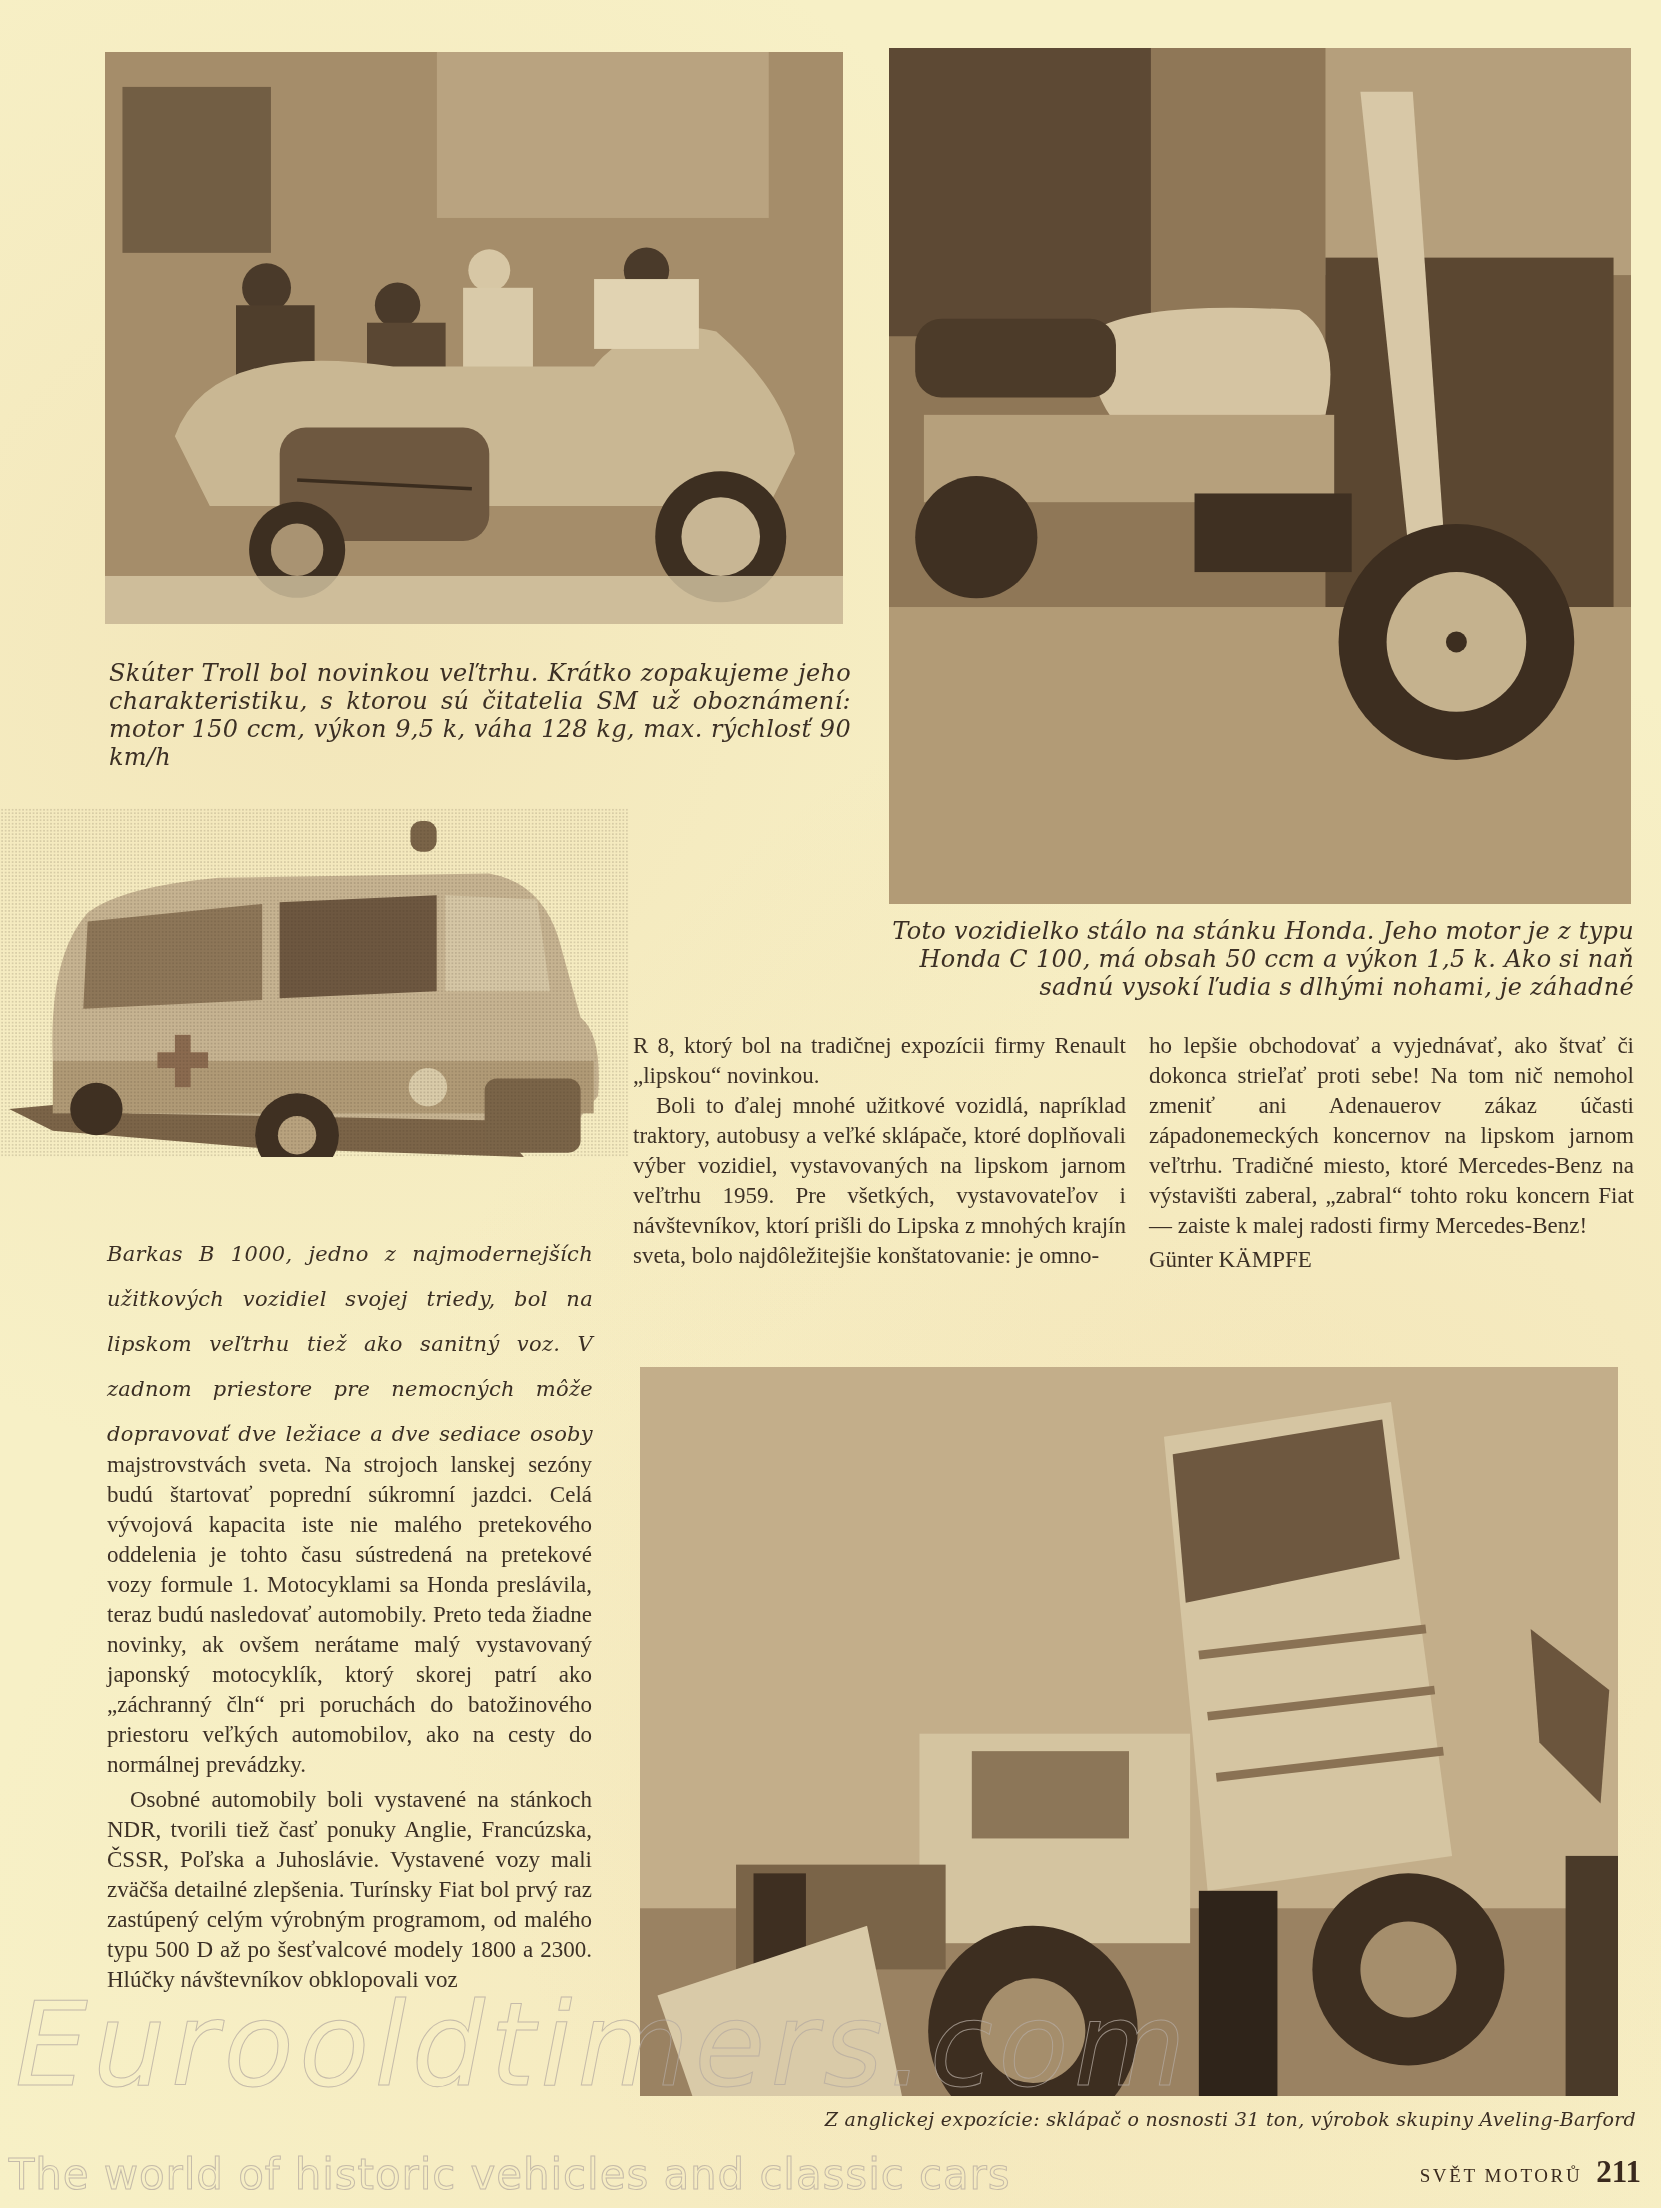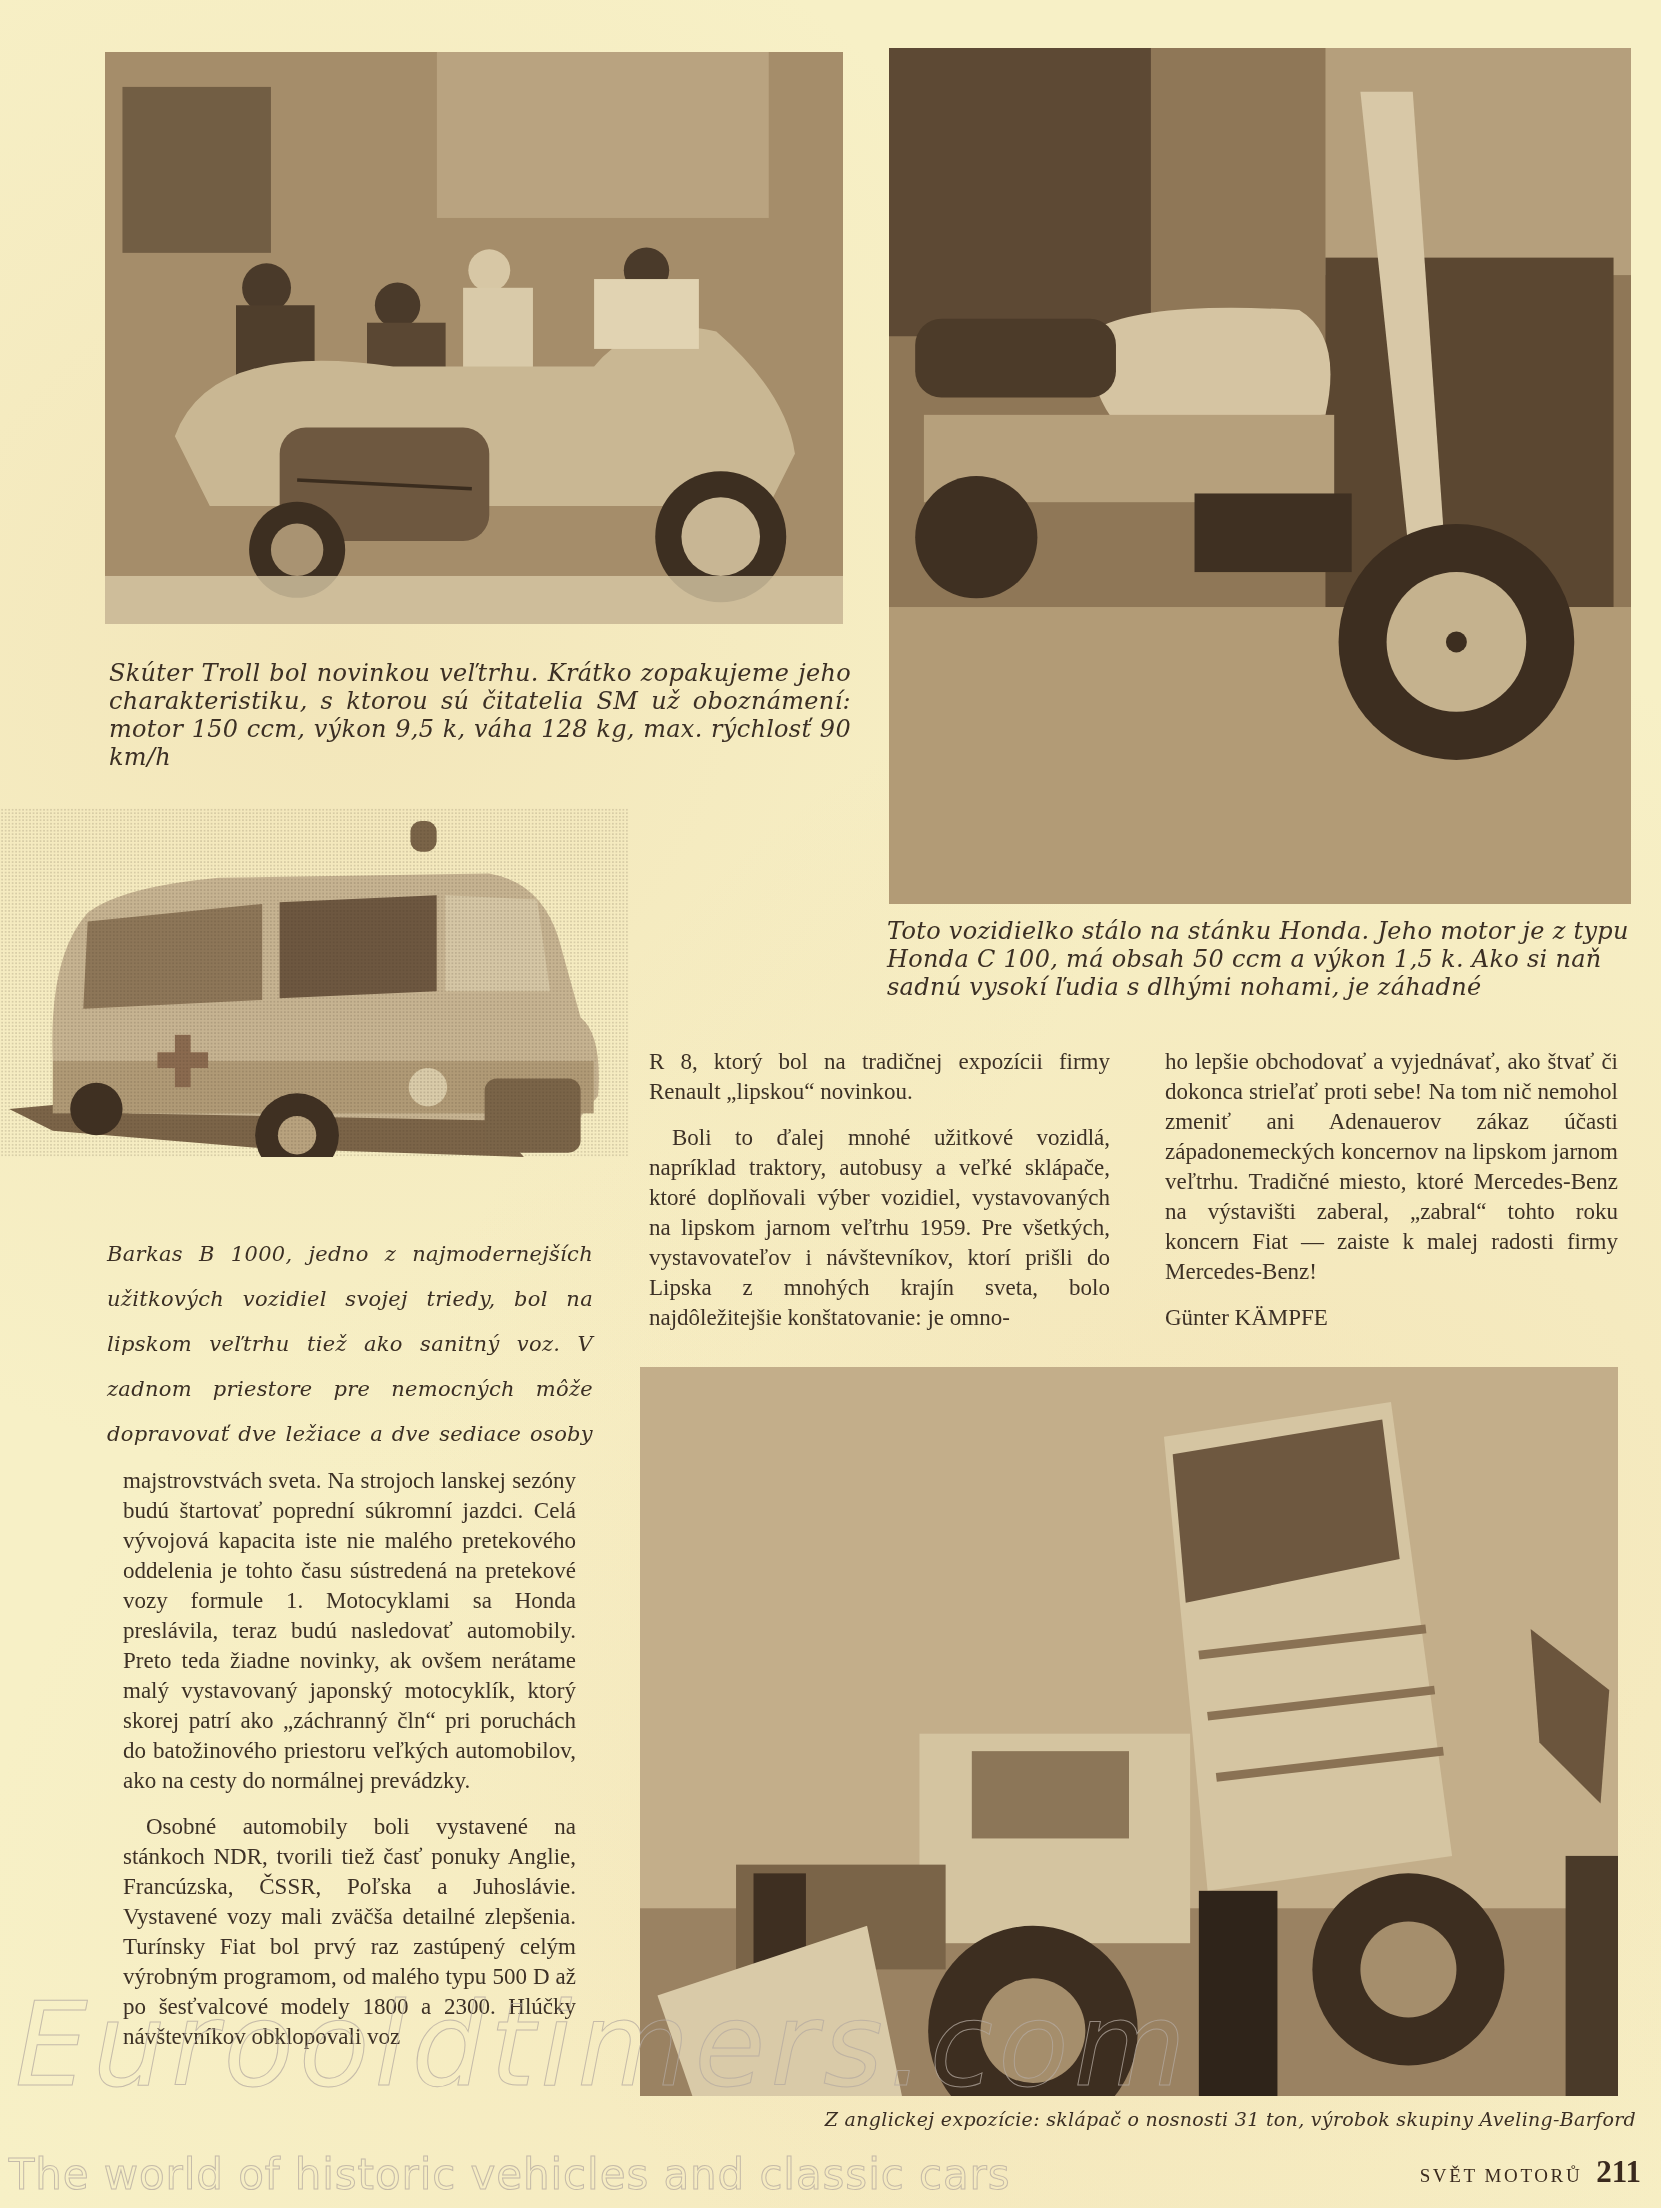--- a/index.html
+++ b/index.html
@@ -25,31 +25,31 @@
     .photo svg { position: absolute; left: 0; top: 0; width: 100%; height: 100%; }
     .caption {
       position: absolute;
       font-family: "DejaVu Serif", serif;
       font-style: italic;
       font-size: 24px;
       line-height: 28px;
       color: #3b2f24;
       letter-spacing: 0.3px;
     }
-    .caption.center { text-align: left; }
+    .caption.center { text-align: right; }
     .caption.justify { text-align: justify; text-align-last: justify; }
     .col {
       position: absolute;
       font-family: "Liberation Serif", "DejaVu Serif", serif;
       font-size: 23px;
       line-height: 30px;
       color: #3d3126;
       text-align: justify;
     }
-    .col p { margin: 16px; }
+    .col p { margin: 0; }
     .col p.indent { text-indent: 23px; }
     .byline { margin-top: 3.5px !important; }
     .watermark {
       position: absolute;
       font-family: "DejaVu Sans", sans-serif;
       color: transparent;
       -webkit-text-stroke: 1px rgba(180,170,160,0.75);
       pointer-events: none;
       white-space: nowrap;
     }

